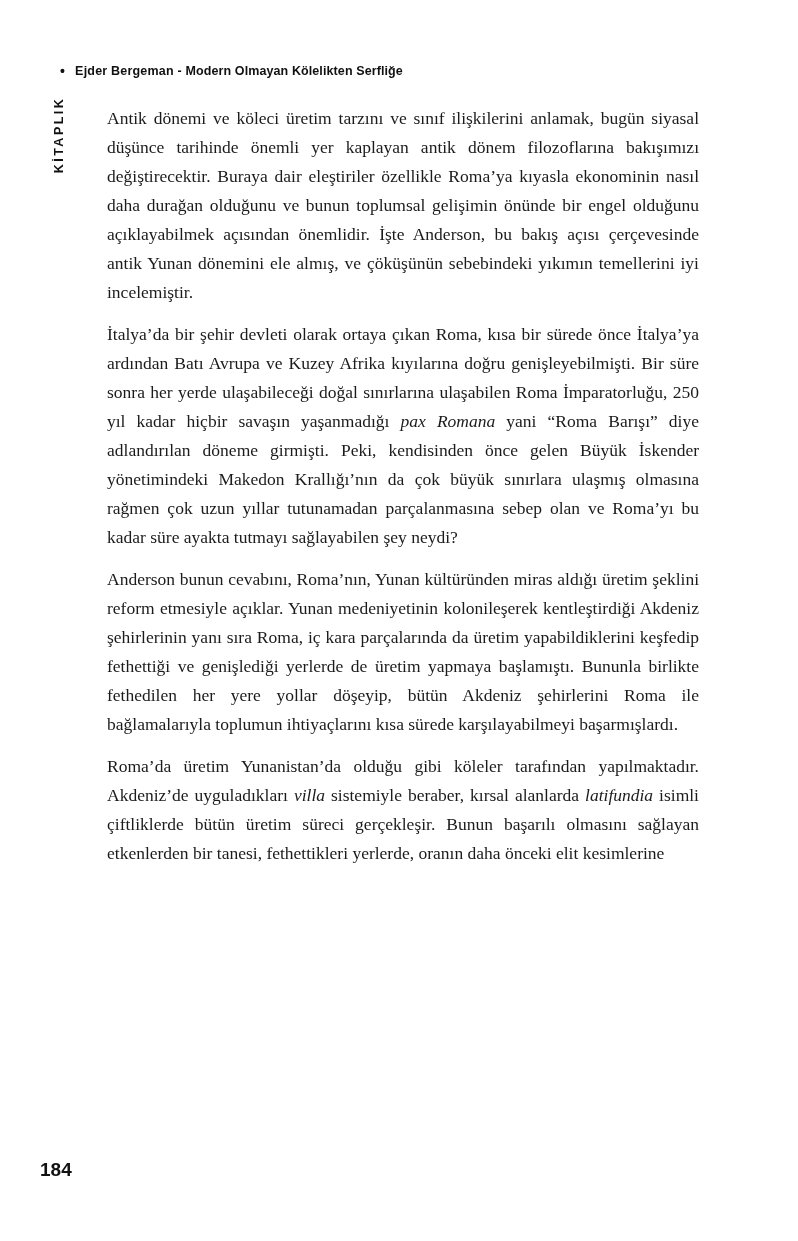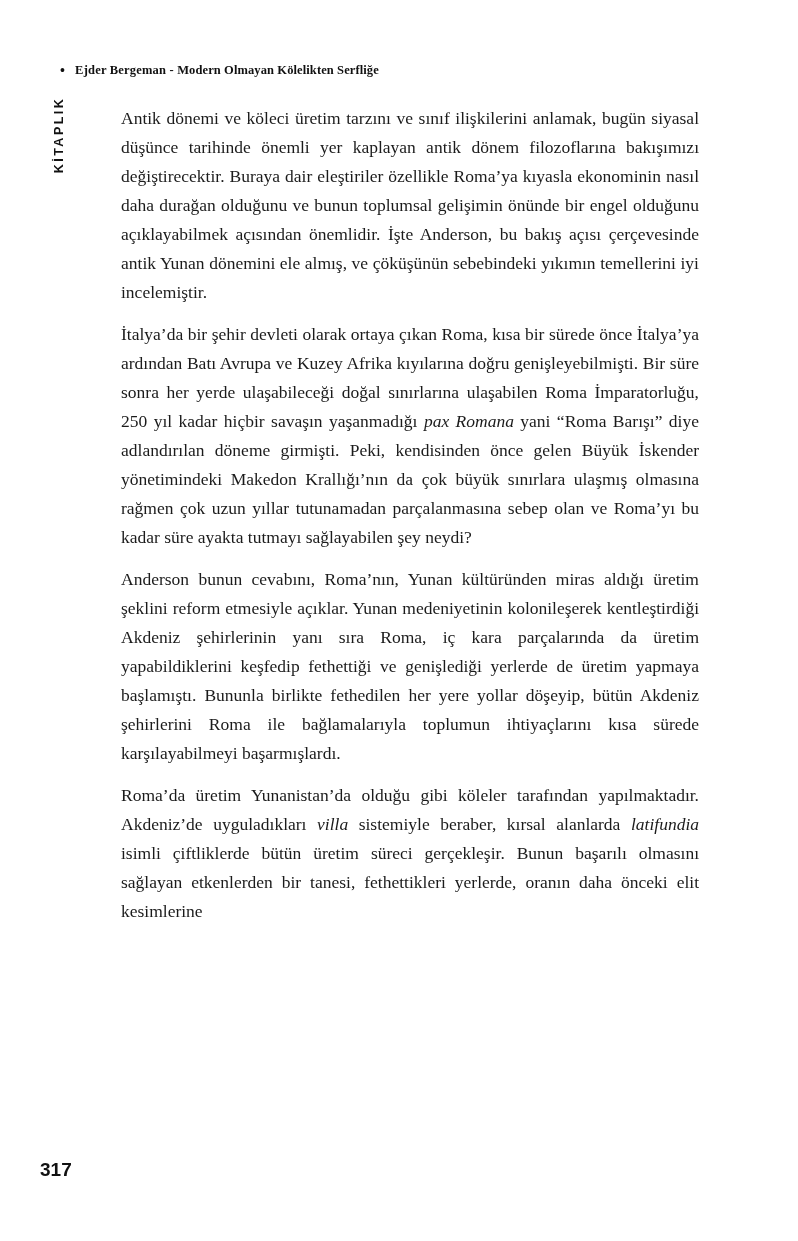--- a/index.html
+++ b/index.html
@@ -9,21 +9,21 @@
     background:#ffffff;
     font-family:"Liberation Serif", serif;
     color:#1b1b1b;
     overflow:hidden;
     margin:0 auto;
     box-shadow:0 0 4px rgba(0,0,0,.25);
   }
   .header{
     position:absolute;
     top:63px;left:60px;right:80px;
-    font-family:Liberation Serif, serif;
+    font-family:Liberation Sans, sans-serif;
     font-size:12.5px;
     font-weight:bold;
     letter-spacing:.2px;
     white-space:nowrap;
     color:#111;
   }
   .header .bullet{font-size:14px;vertical-align:-1px;padding-right:10px;}
   .header .author{font-weight:700;}
   .header .sep{font-weight:700;}
   .header .booktitle{font-weight:800;letter-spacing:.1px;}
@@ -43,21 +43,21 @@
   }
   .content{
     position:absolute;
     left:105px;top:104px;
     width:594px;
     font-size:17.5px;
     line-height:29px;
     text-align:justify;
     text-justify:inter-word;
   }
-  .content p{margin:0 0 13px 16px;}
+  .content p{margin:0 0 13px 2px;}
   .content p:last-child{margin-bottom:0;}
   .section-heading{
     font-family:"Liberation Sans", sans-serif;
     font-size:22.5px;
     line-height:31px;
     font-weight:700;
     color:#3c3c3c;
     text-align:left;
     letter-spacing:.2px;
     margin:27px 0 11px 0;
@@ -85,15 +85,15 @@
     <p>Antik dönemi ve köleci üretim tarzını ve sınıf ilişkilerini anlamak, bugün siyasal düşünce tarihinde önemli yer kaplayan antik dönem filozoflarına bakışımızı değiştirecektir. Buraya dair eleştiriler özellikle Roma’ya kıyasla ekonominin nasıl daha durağan olduğunu ve bunun toplumsal gelişimin önünde bir engel olduğunu açıklayabilmek açısından önemlidir. İşte Anderson, bu bakış açısı çerçevesinde antik Yunan dönemini ele almış, ve çöküşünün sebebindeki yıkımın temellerini iyi incelemiştir.</p>
 
 
     <p><span>İtalya’da bir şehir devleti olarak ortaya çıkan Roma, kısa bir sürede önce İtalya’ya ardından Batı Avrupa ve Kuzey Afrika kıyılarına doğru genişleyebilmişti. Bir süre sonra her yerde ulaşabileceği doğal sınırlarına ulaşabilen Roma İmparatorluğu, 250 yıl kadar hiçbir savaşın yaşanmadığı </span><span class="it">pax Romana</span><span> yani “Roma Barışı” diye adlandırılan döneme girmişti. Peki, kendisinden önce gelen Büyük İskender yönetimindeki Makedon Krallığı’nın da çok büyük sınırlara ulaşmış olmasına rağmen çok uzun yıllar tutunamadan parçalanmasına sebep olan ve Roma’yı bu kadar süre ayakta tutmayı sağlayabilen şey neydi?</span></p>
 
     <p>Anderson bunun cevabını, Roma’nın, Yunan kültüründen miras aldığı üretim şeklini reform etmesiyle açıklar. Yunan medeniyetinin kolonileşerek kentleştirdiği Akdeniz şehirlerinin yanı sıra Roma, iç kara parçalarında da üretim yapabildiklerini keşfedip fethettiği ve genişlediği yerlerde de üretim yapmaya başlamıştı. Bununla birlikte fethedilen her yere yollar döşeyip, bütün Akdeniz şehirlerini Roma ile bağlamalarıyla toplumun ihtiyaçlarını kısa sürede karşılayabilmeyi başarmışlardı.</p>
 
     <p><span>Roma’da üretim Yunanistan’da olduğu gibi köleler tarafından yapılmaktadır. Akdeniz’de uyguladıkları </span><span class="it">villa</span><span> sistemiyle beraber, kırsal alanlarda </span><span class="it">latifundia</span><span> isimli çiftliklerde bütün üretim süreci gerçekleşir. Bunun başarılı olmasını sağlayan etkenlerden bir tanesi, fethettikleri yerlerde, oranın daha önceki elit kesimlerine</span></p>
   </div>
 
-  <div class="page-number">317</div>
+  <div class="page-number">184</div>
 
 </div>
 
 </body></html>

